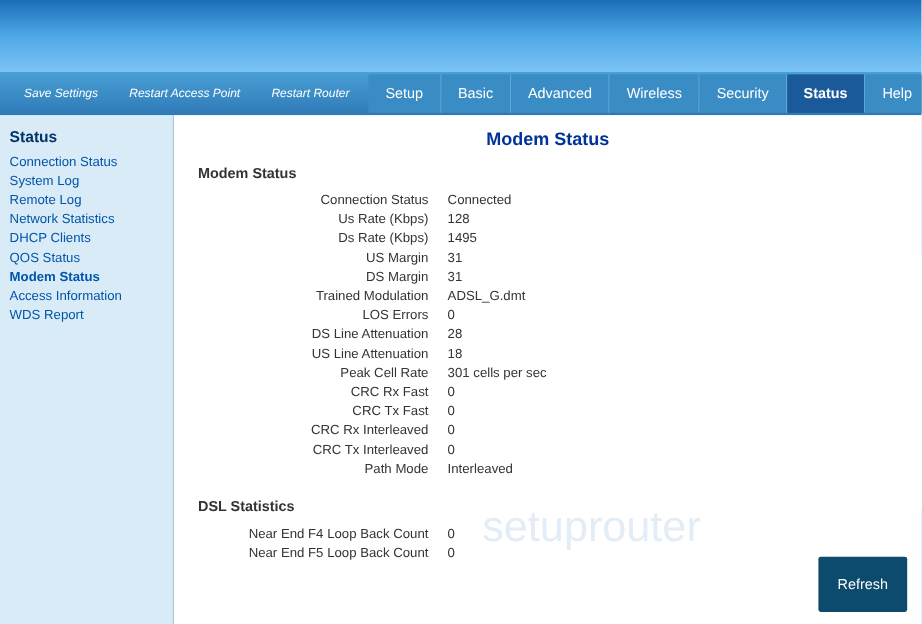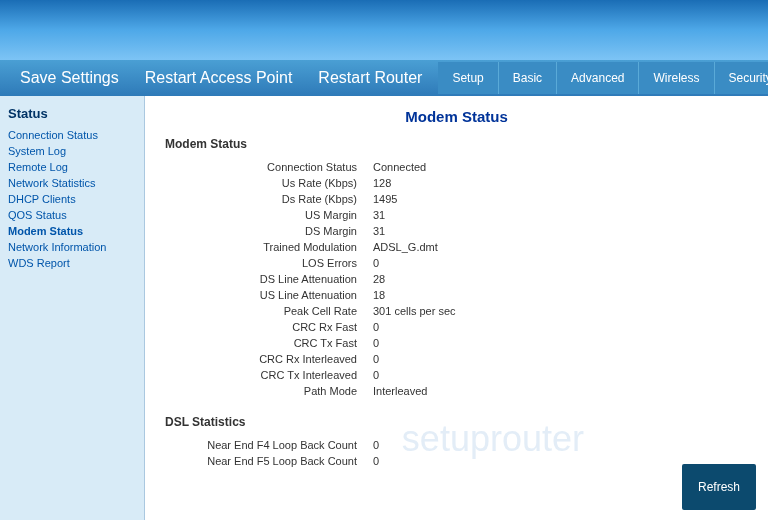--- a/index.html
+++ b/index.html
@@ -25,23 +25,24 @@
       display: flex;
       align-items: center;
       padding: 0 8px;
       gap: 2px;
     }
     .toolbar-btn {
       color: white;
       background: transparent;
       border: none;
       padding: 4px 12px;
-      font-size: 16px;
+      font-size: 10px;
       cursor: pointer;
       white-space: nowrap;
+      font-style: italic;
     }
     .toolbar-separator { flex: 1; }
 
     
     .nav-tabs {
       display: flex;
       align-items: stretch;
       margin-left: auto;
     }
     .nav-tab {
@@ -188,21 +189,21 @@
 
   <div class="sidebar">
     <div class="sidebar-title">Status</div>
     <a class="sidebar-link">Connection Status</a>
     <a class="sidebar-link">System Log</a>
     <a class="sidebar-link">Remote Log</a>
     <a class="sidebar-link">Network Statistics</a>
     <a class="sidebar-link">DHCP Clients</a>
     <a class="sidebar-link">QOS Status</a>
     <a class="sidebar-link active">Modem Status</a>
-    <a class="sidebar-link">Network Information</a>
+    <a class="sidebar-link">Access Information</a>
     <a class="sidebar-link">WDS Report</a>
   </div>
 
   <div class="content">
     <div class="content-title">Modem Status</div>
 
     <div class="section-title">Modem Status</div>
 
     <table class="status-table">
       <tbody id="modem-fields">

